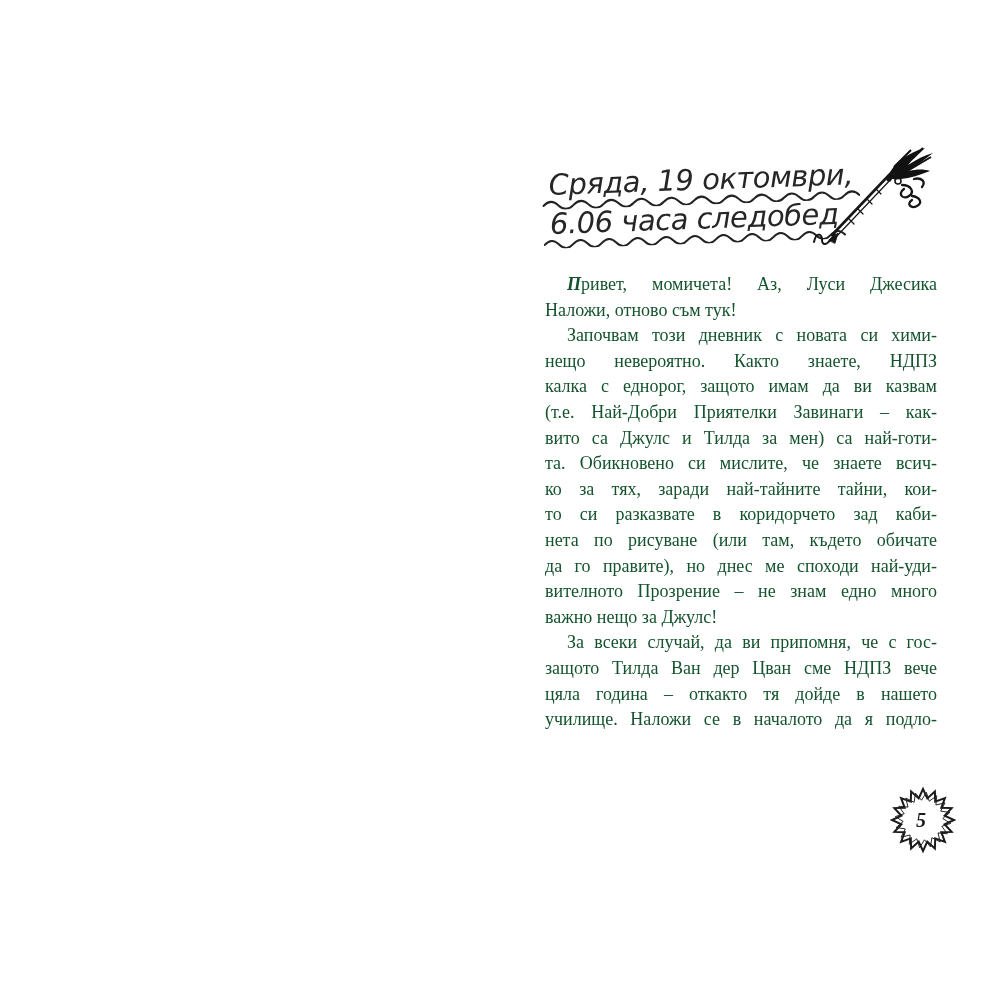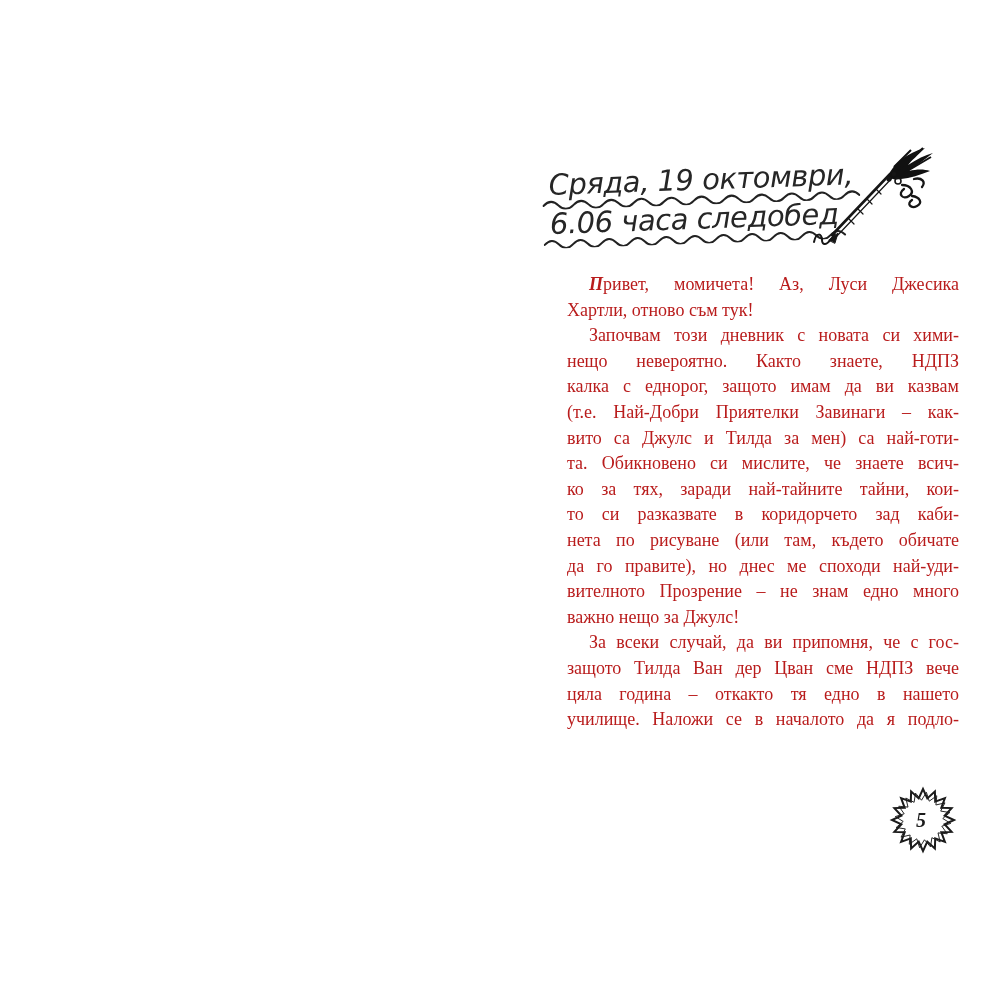--- a/index.html
+++ b/index.html
@@ -15,21 +15,21 @@
     font-family:"DejaVu Sans",sans-serif;font-style:italic;
     font-size:29px;line-height:39px;color:#262626;letter-spacing:-0.5px;
   }
   .h-line{position:relative;display:table;padding:0 2px;white-space:nowrap;}
   .h-line svg.wave{
     position:absolute;left:-5px;bottom:-5px;width:calc(100% + 10px);height:10px;
   }
   
   .bodytext{
     position:absolute;left:545px;top:272px;width:392px;
-    font-size:18px;line-height:25.6px;color:#b91c1c;margin-left:22px;
+    font-size:18px;line-height:25.6px;color:#14532d;
   }
   .bline{text-align:justify;text-align-last:justify;height:25.6px;overflow:visible;}
   .bline.last{text-align-last:left;}
   .bline.indent{text-indent:22px;}
   .initial{font-weight:bold;font-style:italic;}
   .quill{position:absolute;left:810px;top:146px;}
   .badge{position:absolute;left:889px;top:783px;}
   .badge text{
     font-family:"Liberation Serif",serif;font-style:italic;font-weight:bold;
     font-size:20px;fill:#1b1b1b;
@@ -75,38 +75,38 @@
     <path d="M78,30 C84,17 97,7 115,2 C107,10 102,14 98,19 C107,13 115,9 123,7 C113,15 105,20 99,25 C107,23 114,23 120,25 C110,29 100,32 91,33 C85,34 80,33 78,30 Z" fill="#111111"></path>
     <path d="M88,24 L113,2 M94,27 L121,11 M84,21 L101,4" stroke="#111111" stroke-width="2"></path>
 
     <circle cx="79" cy="33" r="2.6" fill="#161616"></circle>
     <circle cx="84" cy="28" r="2.2" fill="#161616"></circle>
     <circle cx="88" cy="35" r="3" fill="none" stroke="#161616" stroke-width="1.6"></circle>
   </svg>
 
   <div class="bodytext">
     <div class="bline indent"><span class="initial">П</span><span>ривет, момичета! Аз, Луси Джесика</span></div>
-    <div class="bline last">Хартли, отново съм тук!</div>
+    <div class="bline last">Наложи, отново съм тук!</div>
 
     <div class="bline indent">Започвам този дневник с новата си хими-</div>
     <div class="bline">нещо невероятно. Както знаете, НДПЗ</div>
     <div class="bline">калка с еднорог, защото имам да ви казвам</div>
     <div class="bline">(т.е. Най-Добри Приятелки Завинаги – как-</div>
     <div class="bline">вито са Джулс и Тилда за мен) са най-готи-</div>
     <div class="bline">та. Обикновено си мислите, че знаете всич-</div>
     <div class="bline">ко за тях, заради най-тайните тайни, кои-</div>
     <div class="bline">то си разказвате в коридорчето зад каби-</div>
     <div class="bline">нета по рисуване (или там, където обичате</div>
     <div class="bline">да го правите), но днес ме споходи най-уди-</div>
     <div class="bline">вителното Прозрение – не знам едно много</div>
     <div class="bline last">важно нещо за Джулс!</div>
 
     <div class="bline indent">За всеки случай, да ви припомня, че с гос-</div>
     <div class="bline">защото Тилда Ван дер Цван сме НДПЗ вече</div>
-    <div class="bline">цяла година – откакто тя едно в нашето</div>
+    <div class="bline">цяла година – откакто тя дойде в нашето</div>
     <div class="bline">училище. Наложи се в началото да я подло-</div>
   </div>
 
   <svg class="badge" width="68" height="74" viewBox="0 0 66 74" aria-hidden="true">
     <polygon points="64,37 54.6,41.3 61.6,48.9 51.3,49.2 54.9,58.9 45.2,55.3 44.9,65.6 37.3,58.6 33,68 28.7,58.6 21.1,65.6 20.8,55.3 11.1,58.9 14.7,49.2 4.4,48.9 11.4,41.3 2,37 11.4,32.7 4.4,25.1 14.7,24.8 11.1,15.1 20.8,18.7 21.1,8.4 28.7,15.4 33,6 37.3,15.4 44.9,8.4 45.2,18.7 54.9,15.1 51.3,24.8 61.6,25.1 54.6,32.7" fill="#ffffff" stroke="#1b1b1b" stroke-width="2" stroke-linejoin="miter"></polygon>
     <polygon points="64,37 54.6,41.3 61.6,48.9 51.3,49.2 54.9,58.9 45.2,55.3 44.9,65.6 37.3,58.6 33,68 28.7,58.6 21.1,65.6 20.8,55.3 11.1,58.9 14.7,49.2 4.4,48.9 11.4,41.3 2,37 11.4,32.7 4.4,25.1 14.7,24.8 11.1,15.1 20.8,18.7 21.1,8.4 28.7,15.4 33,6 37.3,15.4 44.9,8.4 45.2,18.7 54.9,15.1 51.3,24.8 61.6,25.1 54.6,32.7" fill="none" stroke="#1b1b1b" stroke-width="1" transform="translate(33 37) scale(0.9) rotate(7) translate(-33 -37)"></polygon>
     <text x="31" y="44" text-anchor="middle">5</text>
   </svg>
 
 </div>

